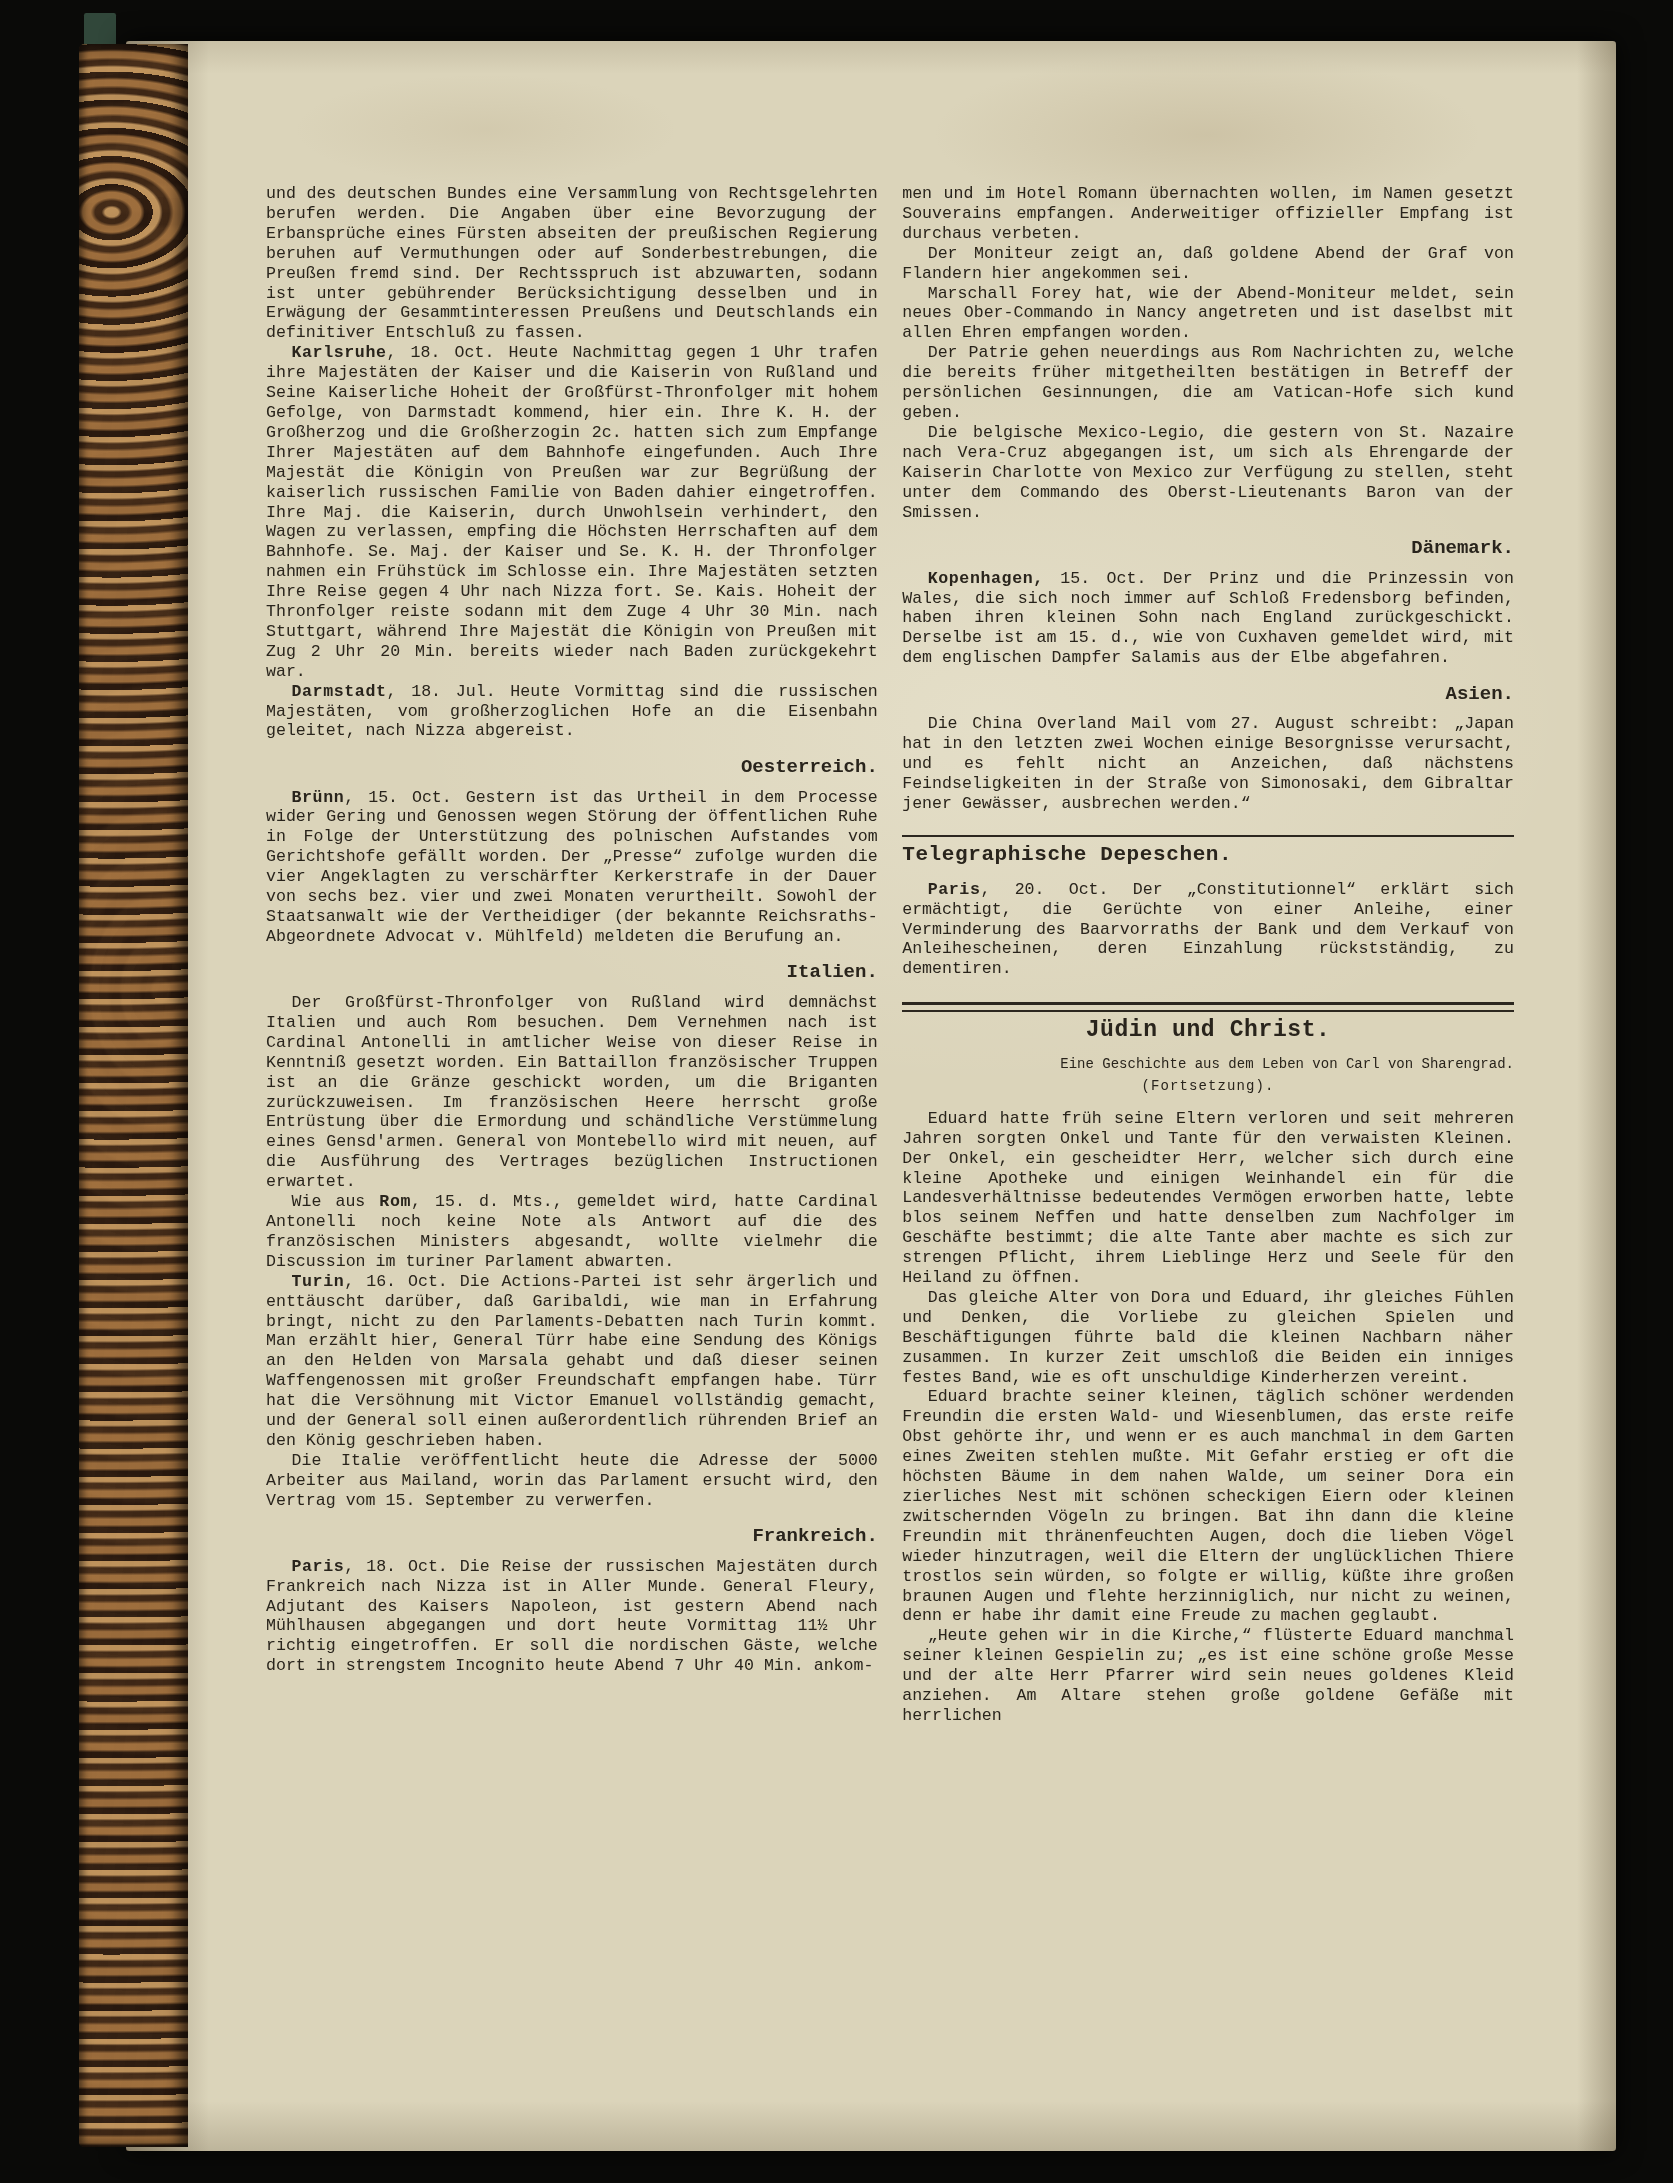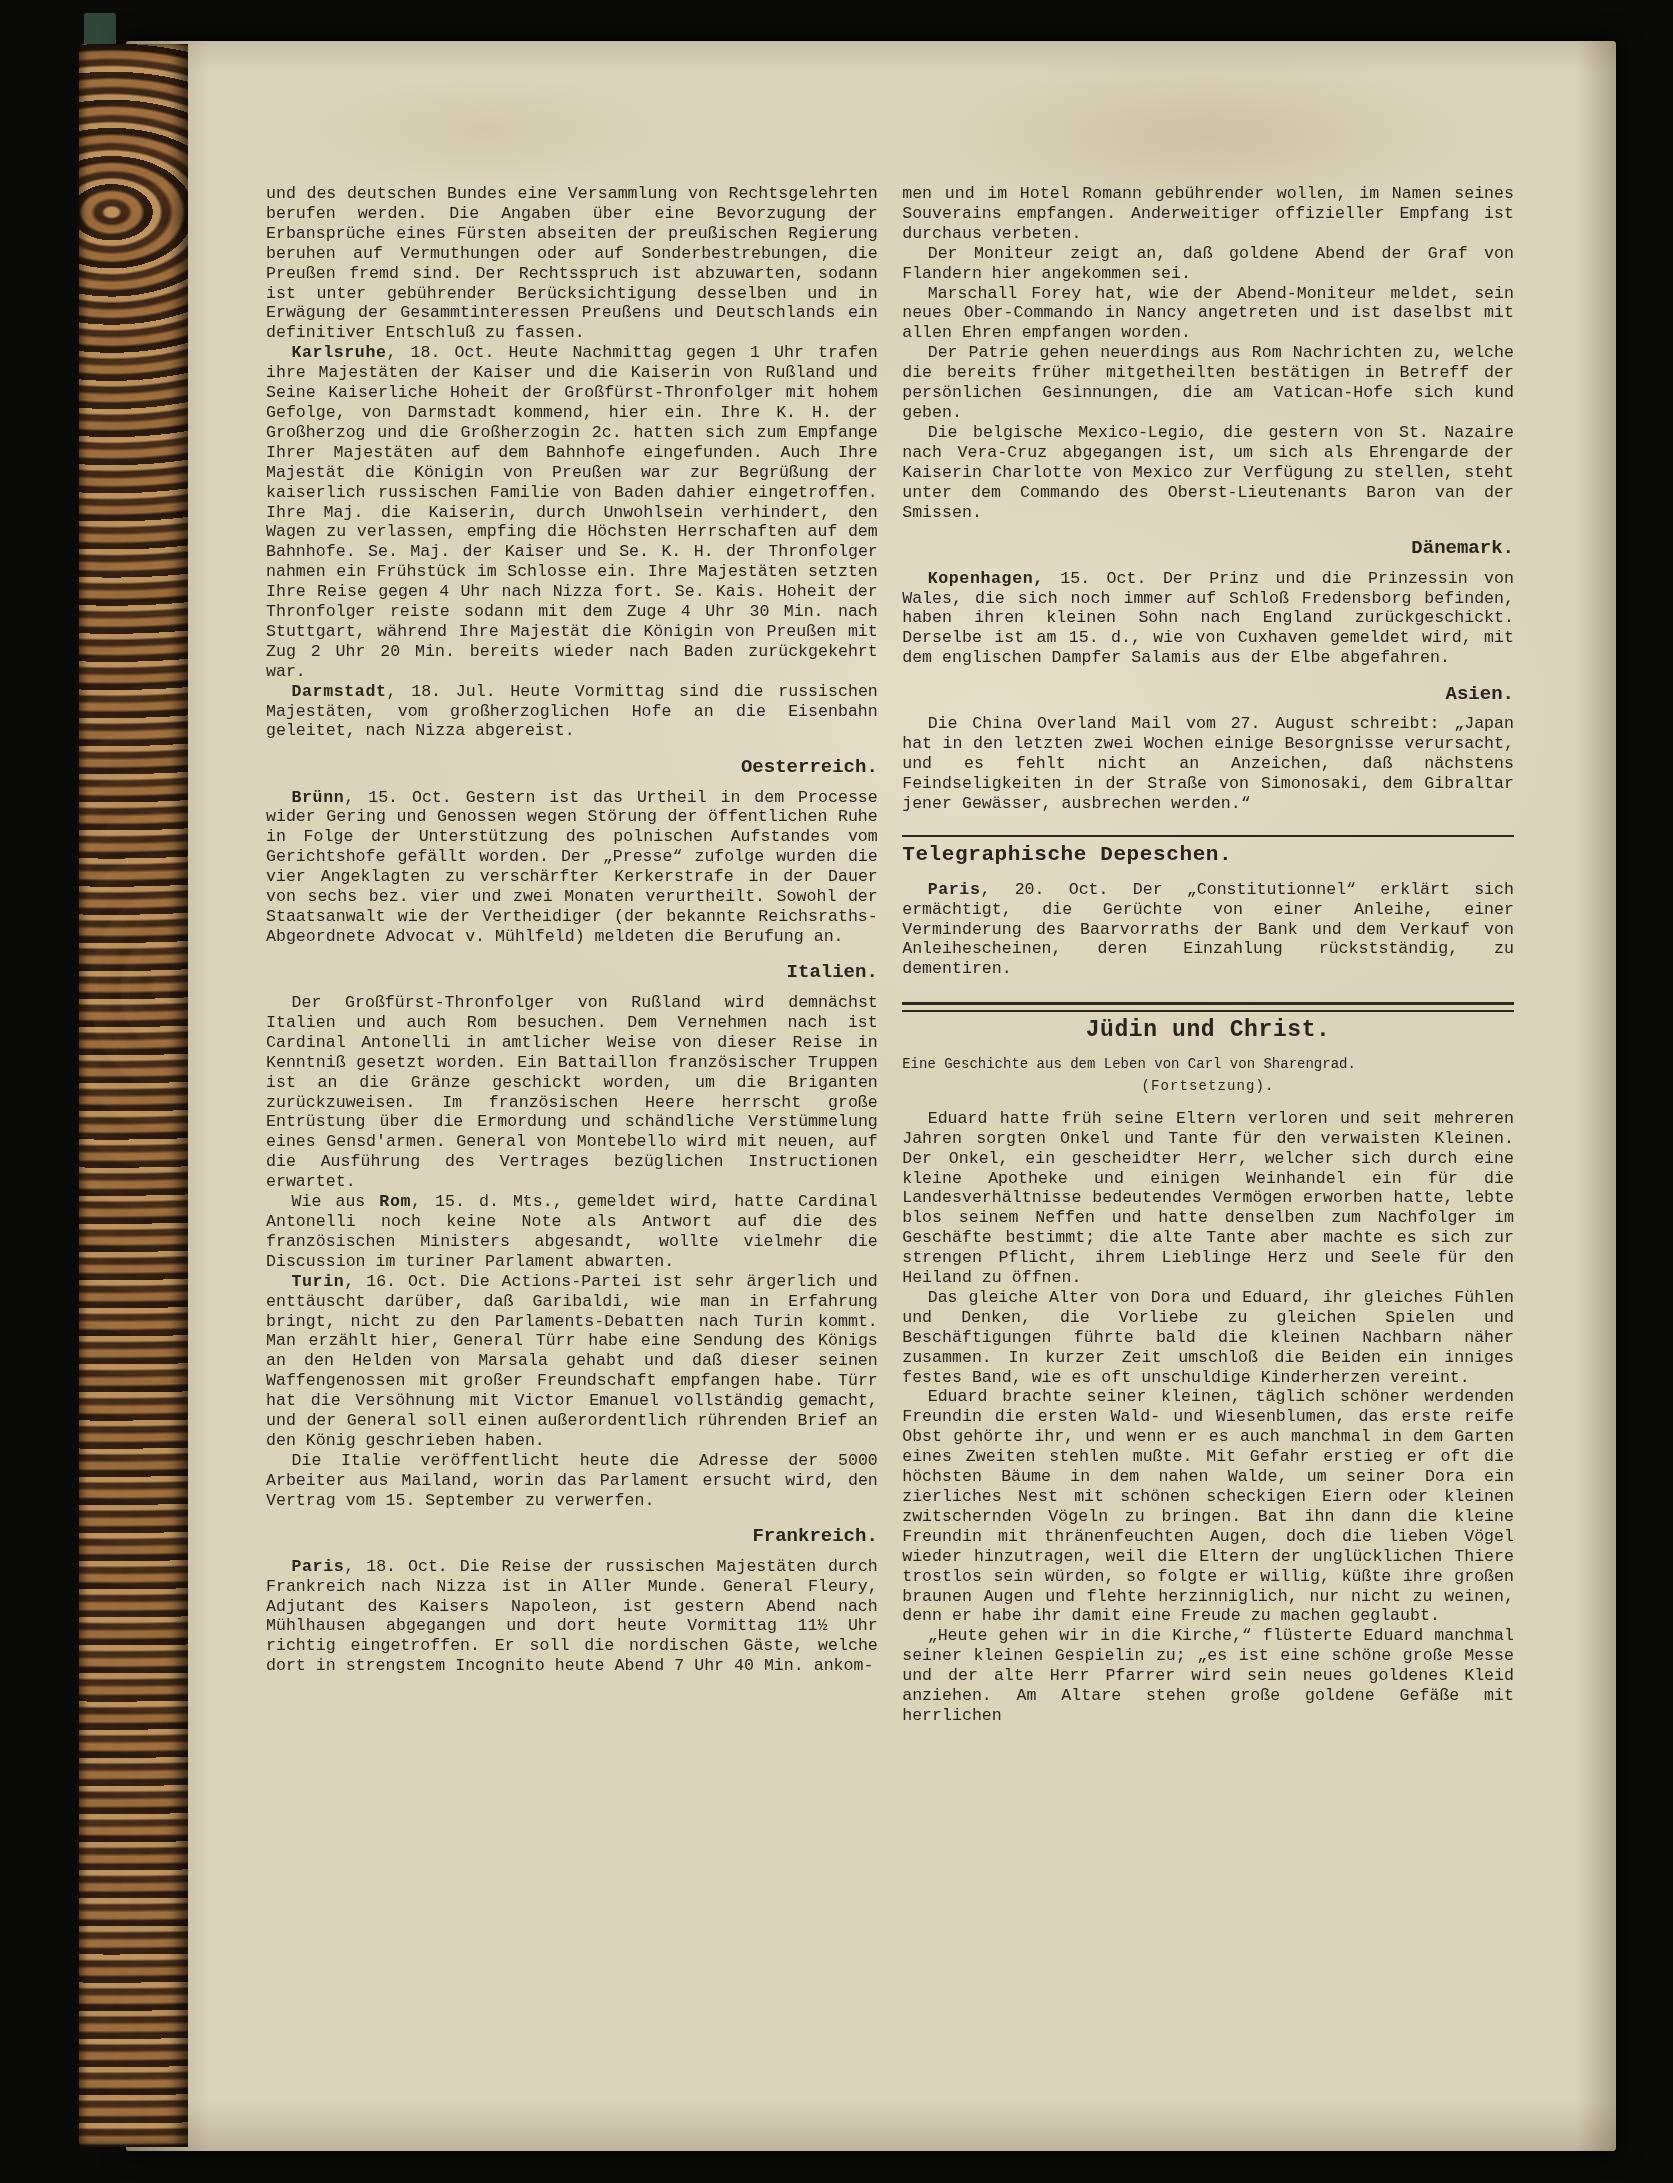--- a/index.html
+++ b/index.html
@@ -35,21 +35,21 @@
   
   .text-block{position:absolute;left:140px;top:143px;width:1248px;display:flex;gap:24.4px;}
   .col{width:612px;color:#29241c;font-size:16.6px;line-height:1.2;text-align:justify;
        hyphens:auto;-webkit-hyphens:auto;overflow-wrap:break-word;}
   .para{margin:0;text-indent:25.5px;}
   .noindent{text-indent:0;}
   .dl{font-weight:700;letter-spacing:0.6px;}
   .sh{text-align:right;font-weight:700;font-size:19px;margin:14.4px 0 9px;text-indent:0;}
   .h-large{text-align:left;font-weight:700;font-size:21px;letter-spacing:0.6px;margin:5.5px 0 12.2px;text-indent:0;}
   .story-title{text-align:center;font-weight:700;font-size:23px;letter-spacing:0.6px;margin:4.4px 0 12.2px;text-indent:0;}
-  .subtitle{text-align:left;font-size:14px;margin:0 0 4.4px;text-indent:0;}
+  .subtitle{text-align:right;font-size:14px;margin:0 0 4.4px;text-indent:0;}
   .subtitle2{text-align:center;font-size:14px;letter-spacing:1.1px;margin:0 0 14.4px;text-indent:0;}
   .rule{height:0;border:0;border-top:2.2px solid #2c271f;margin:21px 0 3.3px;}
   .double-rule{height:5px;border:0;border-top:3.3px solid #2c271f;border-bottom:2.2px solid #2c271f;margin:23px 0 2.2px;}
 </style>
 </head>
 <body>
 
 <div class="screen">
   <div class="tab"></div>
 
@@ -68,21 +68,21 @@
         <h3 class="sh">Italien.</h3>
         <p class="para"><span>Der Großfürst-Thronfolger von Rußland wird demnächst Italien und auch Rom besuchen. Dem Vernehmen nach ist Cardinal Antonelli in amtlicher Weise von dieser Reise in Kenntniß gesetzt worden. Ein Battaillon französischer Truppen ist an die Gränze geschickt worden, um die Briganten zurückzuweisen. Im französischen Heere herrscht große Entrüstung über die Ermordung und schändliche Verstümmelung eines Gensd'armen. General von Montebello wird mit neuen, auf die Ausführung des Vertrages bezüglichen Instructionen erwartet.</span></p>
         <p class="para"><span>Wie aus </span><b class="dl">Rom</b><span>, 15. d. Mts., gemeldet wird, hatte Cardinal Antonelli noch keine Note als Antwort auf die des französischen Ministers abgesandt, wollte vielmehr die Discussion im turiner Parlament abwarten.</span></p>
         <p class="para"><b class="dl">Turin</b><span>, 16. Oct. Die Actions-Partei ist sehr ärgerlich und enttäuscht darüber, daß Garibaldi, wie man in Erfahrung bringt, nicht zu den Parlaments-Debatten nach Turin kommt. Man erzählt hier, General Türr habe eine Sendung des Königs an den Helden von Marsala gehabt und daß dieser seinen Waffengenossen mit großer Freundschaft empfangen habe. Türr hat die Versöhnung mit Victor Emanuel vollständig gemacht, und der General soll einen außerordentlich rührenden Brief an den König geschrieben haben.</span></p>
         <p class="para"><span>Die Italie veröffentlicht heute die Adresse der 5000 Arbeiter aus Mailand, worin das Parlament ersucht wird, den Vertrag vom 15. September zu verwerfen.</span></p>
         <h3 class="sh">Frankreich.</h3>
         <p class="para"><b class="dl">Paris</b><span>, 18. Oct. Die Reise der russischen Majestäten durch Frankreich nach Nizza ist in Aller Munde. General Fleury, Adjutant des Kaisers Napoleon, ist gestern Abend nach Mühlhausen abgegangen und dort heute Vormittag 11½ Uhr richtig eingetroffen. Er soll die nordischen Gäste, welche dort in strengstem Incognito heute Abend 7 Uhr 40 Min. ankom-</span></p>
       </div>
 
       <div class="col">
-        <p class="para noindent"><span>men und im Hotel Romann gebührender wollen, im Namen seines Souverains empfangen. Anderweitiger offizieller Empfang ist durchaus verbeten.</span></p>
+        <p class="para noindent"><span>men und im Hotel Romann übernachten wollen, im Namen gesetzt Souverains empfangen. Anderweitiger offizieller Empfang ist durchaus verbeten.</span></p>
         <p class="para"><span>Der Moniteur zeigt an, daß goldene Abend der Graf von Flandern hier angekommen sei.</span></p>
         <p class="para"><span>Marschall Forey hat, wie der Abend-Moniteur meldet, sein neues Ober-Commando in Nancy angetreten und ist daselbst mit allen Ehren empfangen worden.</span></p>
         <p class="para"><span>Der Patrie gehen neuerdings aus Rom Nachrichten zu, welche die bereits früher mitgetheilten bestätigen in Betreff der persönlichen Gesinnungen, die am Vatican-Hofe sich kund geben.</span></p>
         <p class="para"><span>Die belgische Mexico-Legio, die gestern von St. Nazaire nach Vera-Cruz abgegangen ist, um sich als Ehrengarde der Kaiserin Charlotte von Mexico zur Verfügung zu stellen, steht unter dem Commando des Oberst-Lieutenants Baron van der Smissen.</span></p>
         <h3 class="sh">Dänemark.</h3>
         <p class="para"><b class="dl">Kopenhagen,</b><span> 15. Oct. Der Prinz und die Prinzessin von Wales, die sich noch immer auf Schloß Fredensborg befinden, haben ihren kleinen Sohn nach England zurückgeschickt. Derselbe ist am 15. d., wie von Cuxhaven gemeldet wird, mit dem englischen Dampfer Salamis aus der Elbe abgefahren.</span></p>
         <h3 class="sh">Asien.</h3>
         <p class="para"><span>Die China Overland Mail vom 27. August schreibt: „Japan hat in den letzten zwei Wochen einige Besorgnisse verursacht, und es fehlt nicht an Anzeichen, daß nächstens Feindseligkeiten in der Straße von Simonosaki, dem Gibraltar jener Gewässer, ausbrechen werden.“</span></p>
         <div class="rule"></div>
         <h2 class="h-large">Telegraphische Depeschen.</h2>

